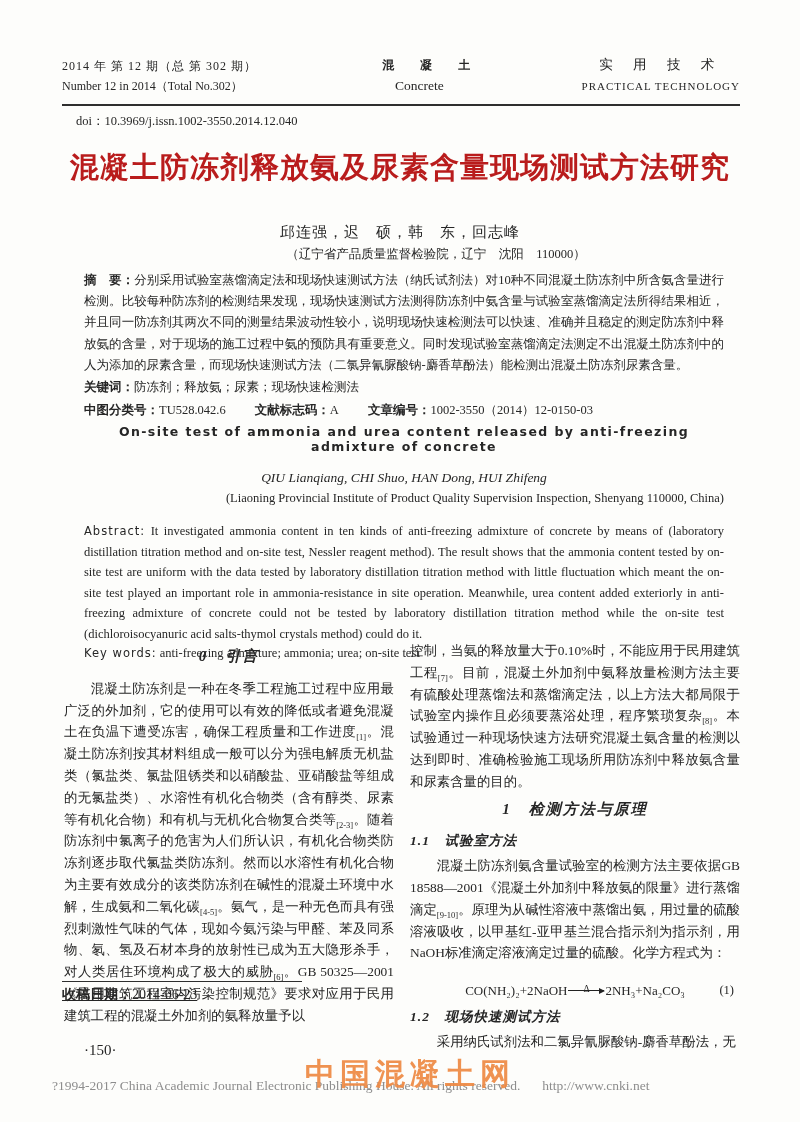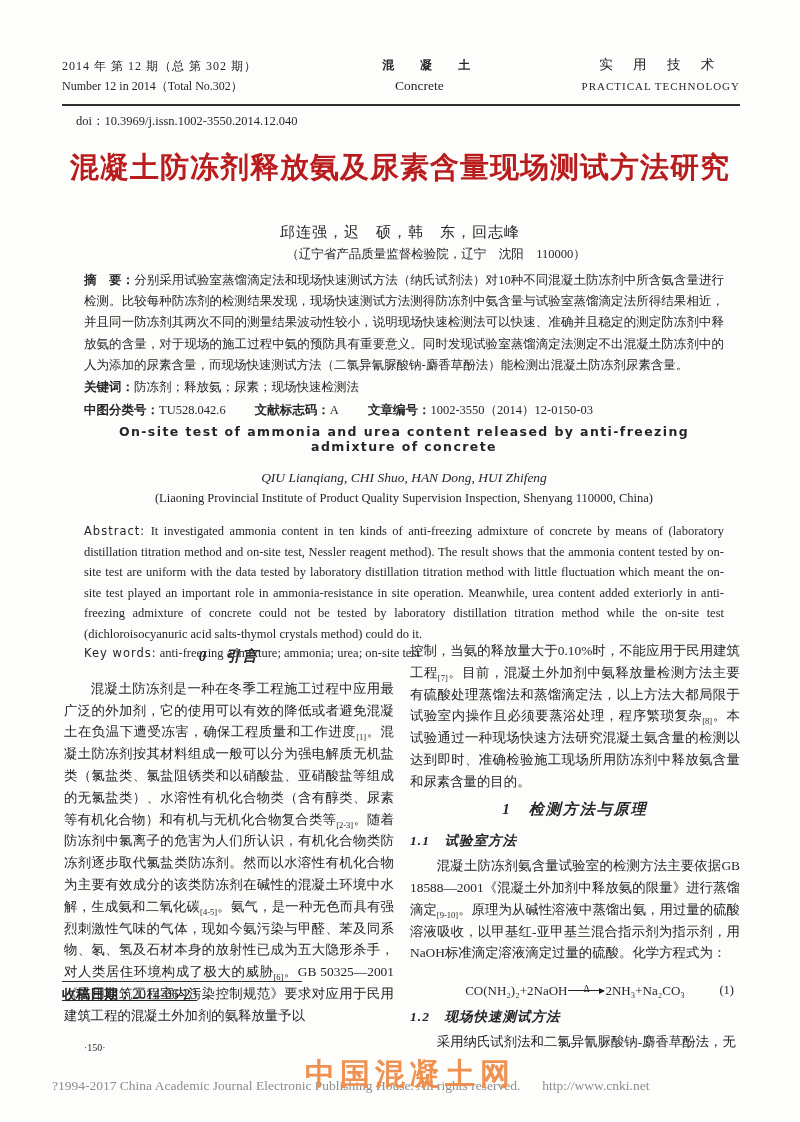--- a/index.html
+++ b/index.html
@@ -29,21 +29,21 @@
   
   .cn-abs{position:absolute;top:269px;left:84px;width:640px;font-size:12.5px;line-height:21.2px;text-align:justify;}
   .cn-abs b{font-family:"DejaVu Sans",sans-serif;font-weight:bold;}
   .cn-meta{margin-top:1px;}
   .cn-meta .pair{margin-right:26px;white-space:nowrap;}
 
   
   .en-block{position:absolute;top:424px;left:84px;width:640px;}
   .en-title{text-align:center;font-family:"DejaVu Sans",sans-serif;font-size:12.5px;font-weight:bold;letter-spacing:1.4px;}
   .en-authors{text-align:center;font-style:italic;font-size:13.5px;margin-top:16px;}
-  .en-affil{text-align:center;font-size:12.5px;margin-top:5px;}
+  .en-affil{text-align:right;font-size:12.5px;margin-top:5px;}
   .en-abs{margin-top:15px;font-size:12.5px;line-height:20.6px;text-align:justify;}
   .en-label{font-family:"DejaVu Sans",sans-serif;font-size:11.5px;letter-spacing:1px;}
   .en-kw{margin-top:1px;font-size:12.5px;}
 
   
   .body-cols{position:absolute;top:640px;left:64px;width:676px;display:flex;gap:16px;
              font-size:13.4px;line-height:21.8px;text-align:justify;}
   .col{width:330px;}
   .sec-h{font-family:"Liberation Serif",serif;font-style:italic;font-weight:bold;
          font-size:15px;margin:6px 0 10px 0;letter-spacing:2px;text-align:center;}
@@ -60,21 +60,21 @@
   .eq-delta{position:absolute;left:50%;transform:translateX(-50%);top:-15px;font-size:9.5px;}
   .eq-line{display:block;height:0;border-top:1.3px solid #222;position:relative;top:-4px;}
   .eq-line::after{content:"";position:absolute;right:-1px;top:-3.6px;width:0;height:0;
                   border-left:6px solid #222;border-top:3px solid transparent;border-bottom:3px solid transparent;}
 
   
   .footnote{position:absolute;top:981px;left:62px;width:678px;font-size:14px;line-height:19.5px;text-align:justify;text-decoration:underline;}
   .fn-rule{width:240px;border-top:1.5px solid #2e2e2e;margin-bottom:3px;}
   .footnote b{font-family:"DejaVu Sans",sans-serif;}
 
-  .page-num{position:absolute;top:1042px;left:84px;font-size:10px;}
+  .page-num{position:absolute;top:1042px;left:84px;font-size:15px;}
 
   
   .watermark{position:absolute;top:1054px;left:50%;transform:translateX(-50%);margin-left:10px;
              font-family:"DejaVu Sans",sans-serif;font-size:30px;font-weight:bold;
              letter-spacing:5px;z-index:3;opacity:0.93;}
   .footer{position:absolute;top:1078px;left:52px;width:730px;color:#8d8d8d;font-size:13.5px;z-index:2;}
   .footer .url{margin-left:22px;}
 </style>
 </head>
 <body>

